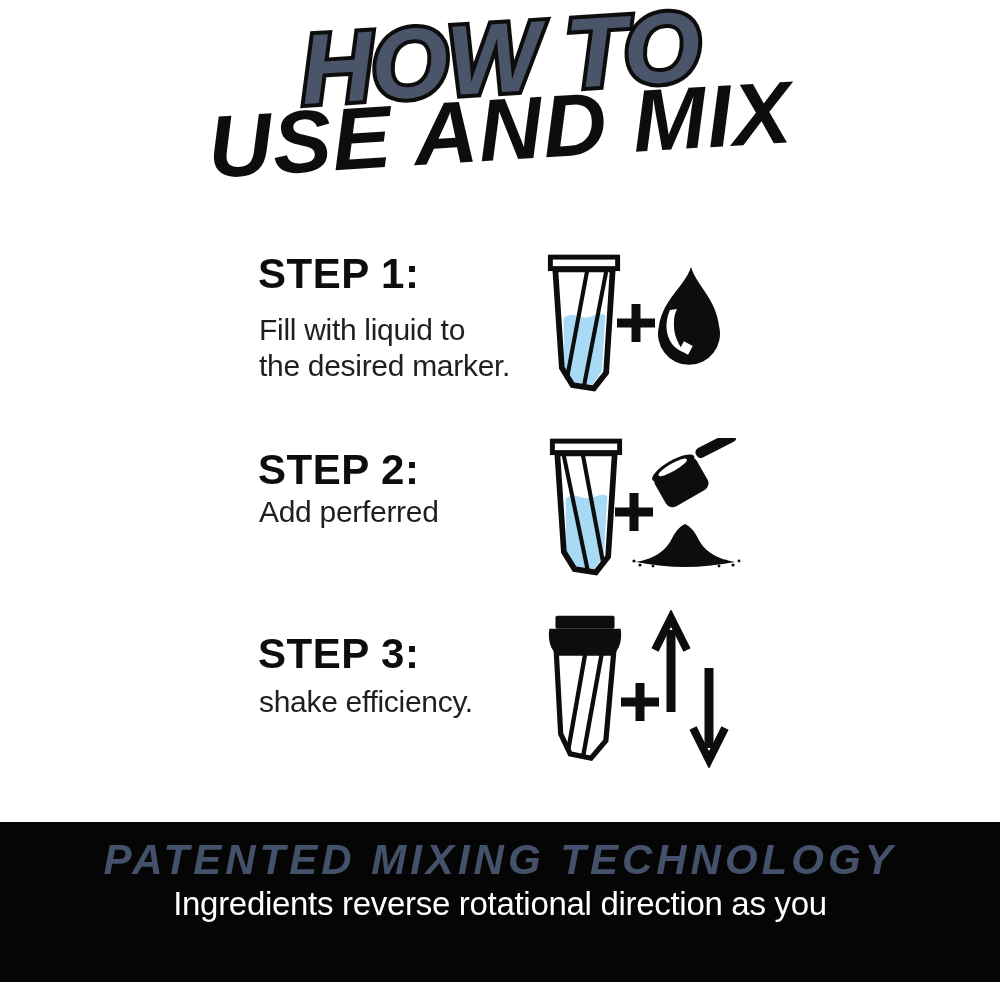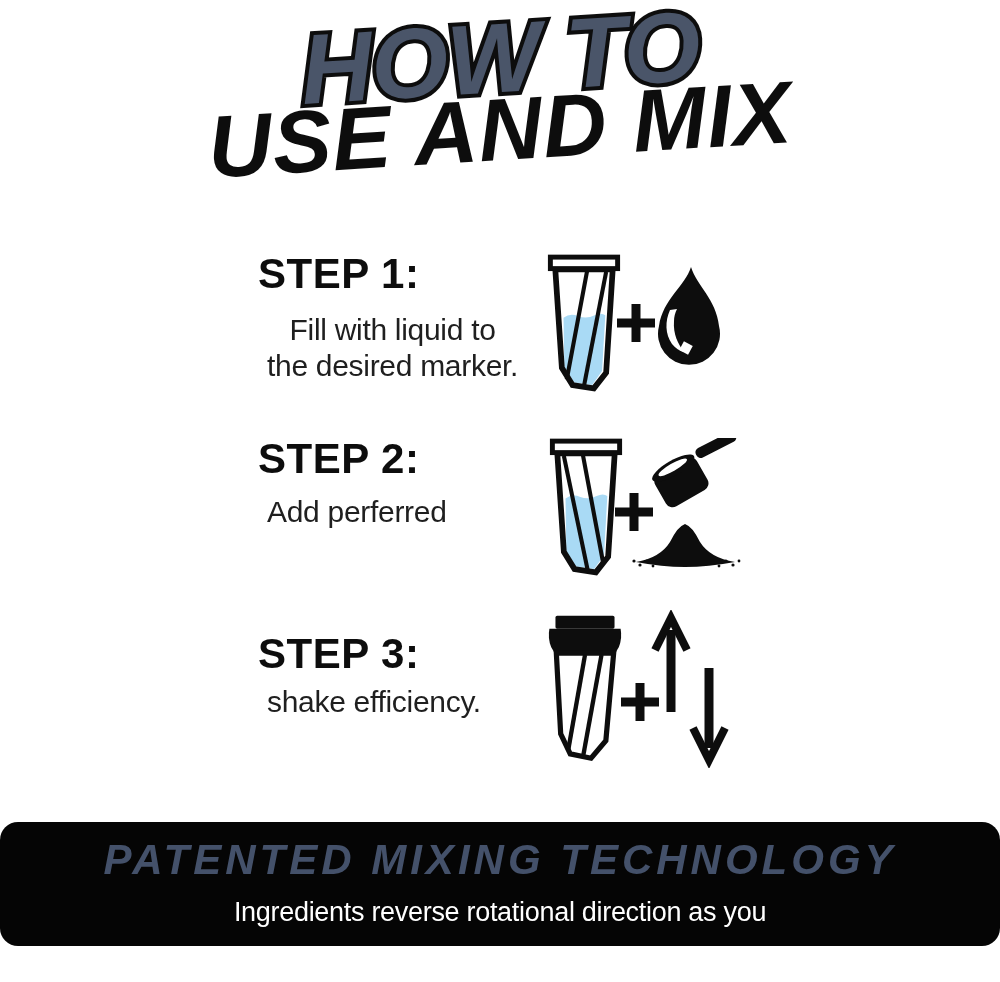--- a/index.html
+++ b/index.html
@@ -35,57 +35,56 @@
     top:86px;font-size:88px;letter-spacing:1px;
     color:var(--outline-black);
     transform:rotate(-3.5deg);
   }
   
   .step-heading{
     position:absolute;left:258px;white-space:nowrap;
     font-size:42px;font-weight:700;color:var(--outline-black);letter-spacing:.5px;line-height:1.15;
   }
   .step-body{
-    position:absolute;left:267px;white-space:nowrap;
+    position:absolute;left:259px;white-space:nowrap;
     font-size:30px;font-weight:400;color:var(--body-text);
-    line-height:36px;letter-spacing:-.3px;text-align:center;
+    line-height:36px;letter-spacing:-.3px;
   }
   .h1{top:250px}.b1{top:312px}
-  .h2{top:435px}.b2{top:494px}
+  .h2{top:446px}.b2{top:494px}
   .h3{top:630px}.b3{top:684px}
   
   .icon{position:absolute;}
   .cup1{left:543px;top:252px;width:82px;height:148px;}
   .plus1{left:616px;top:303px;width:40px;height:40px;}
   .drop1{left:652px;top:264px;width:74px;height:106px;}
   .cup2{left:545px;top:436px;width:82px;height:148px;}
   .plus2{left:614px;top:492px;width:40px;height:40px;}
   .scoop2{left:648px;top:438px;width:92px;height:72px;}
   .powder2{left:628px;top:515px;width:115px;height:55px;}
   .cup3{left:541px;top:614px;width:88px;height:152px;}
   .plus3{left:620px;top:682px;width:40px;height:40px;}
   .arrows3{left:645px;top:610px;width:92px;height:158px;}
   .ink{fill:var(--outline-black);}
   .stroke{stroke:var(--outline-black);fill:none;}
   .liquid{fill:var(--liquid-blue);}
   .whitefill{fill:var(--white);}
   
   .footer{
-    position:absolute;left:0;top:822px;width:1000px;height:124px;
+    position:absolute;left:0;top:822px;width:1000px;height:160px;
     background:var(--footer-bg);
-    border-radius:18px;
   }
   .footer-heading{
     margin-top:15px;text-align:center;white-space:nowrap;
     font-style:italic;font-weight:700;font-size:42px;line-height:1.1;
     letter-spacing:4px;color:var(--footer-heading);
   }
   .footer-body{
-    margin-top:12px;text-align:center;color:var(--white);
-    font-size:27px;line-height:34px;letter-spacing:-.3px;font-weight:400;
+    margin-top:4px;text-align:center;color:var(--white);
+    font-size:33px;line-height:34px;letter-spacing:-.3px;font-weight:400;
   }
 </style>
 </head>
 <body>
 
 <div class="canvas">
 
   <div class="title-line title-1">HOW TO</div>
   <div class="title-line title-2">USE AND MIX</div>
 

